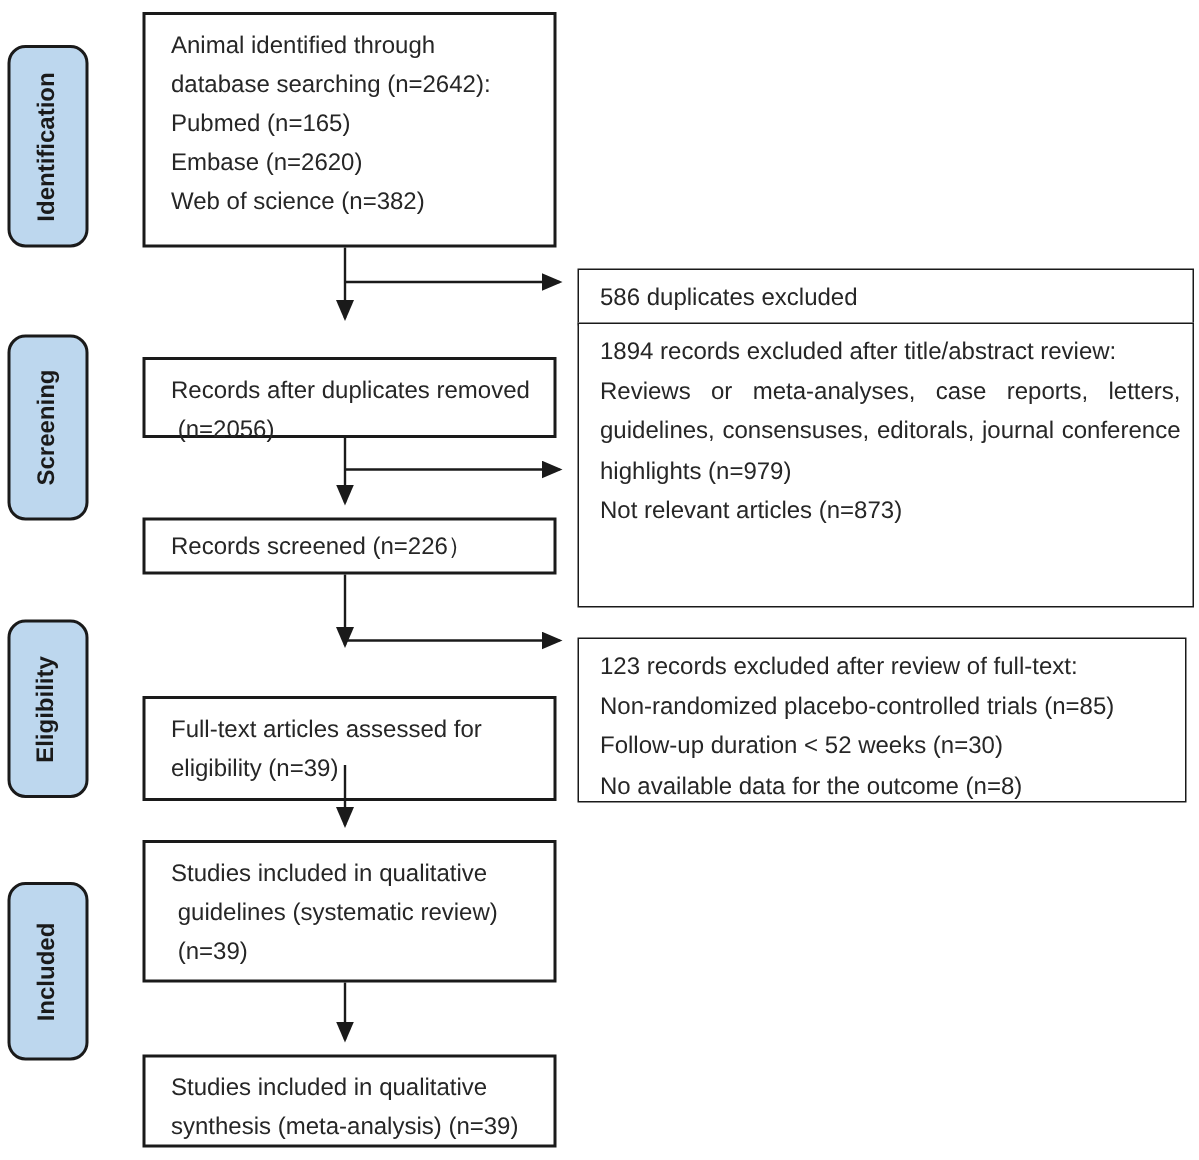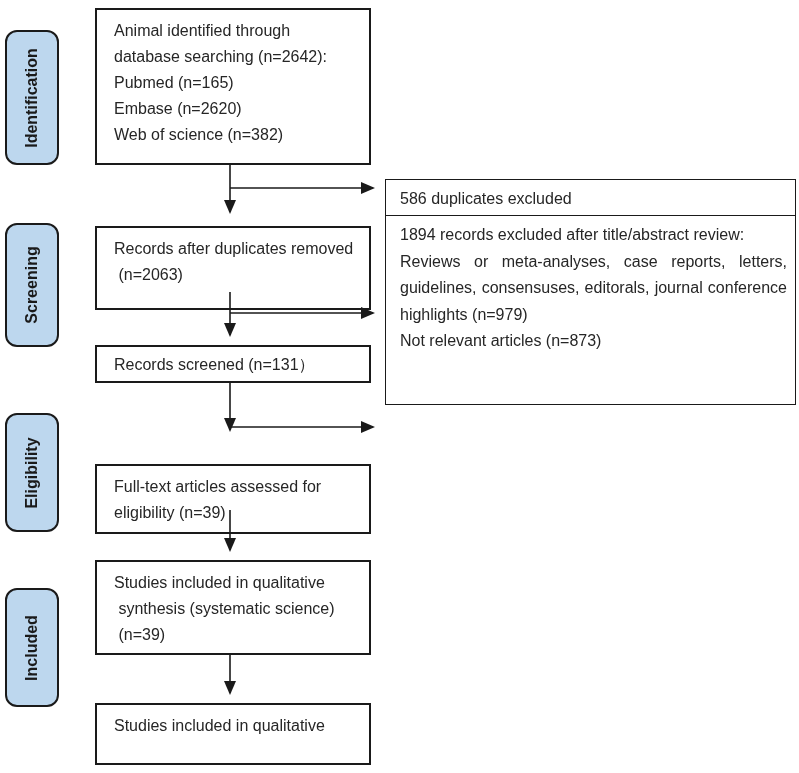--- a/index.html
+++ b/index.html
@@ -80,54 +80,61 @@
   </div>
 
   <div class="fbox" style="top:8px;height:157px;">
     <div class="line">Animal identified through</div>
     <div class="line">database searching (n=2642):</div>
     <div class="line">Pubmed (n=165)</div>
     <div class="line">Embase (n=2620)</div>
     <div class="line">Web of science (n=382)</div>
   </div>
 
-  <div class="fbox" style="top:226px;height:84px;">
+  <div class="fbox" style="top:238px;height:54px;">
     <div class="line">Records after duplicates removed</div>
-    <div class="line"> (n=2063)</div>
+    <div class="line"> (n=2056)</div>
   </div>
 
   <div class="fbox" style="top:345px;height:38px;padding-top:5px;">
-    <div class="line">Records screened (n=131）</div>
+    <div class="line">Records screened (n=226）</div>
   </div>
 
   <div class="fbox" style="top:464px;height:70px;">
     <div class="line">Full-text articles assessed for</div>
     <div class="line">eligibility (n=39)</div>
   </div>
 
   <div class="fbox" style="top:560px;height:95px;">
     <div class="line">Studies included in qualitative</div>
-    <div class="line"> synthesis (systematic science)</div>
+    <div class="line"> guidelines (systematic review)</div>
     <div class="line"> (n=39)</div>
   </div>
 
   <div class="fbox" style="top:703px;height:62px;">
     <div class="line">Studies included in qualitative</div>
+    <div class="line">synthesis (meta-analysis) (n=39)</div>
   </div>
 
   <div class="ebox" style="top:167px;height:38px;width:411px;margin-top:12px;">
     <div class="line">586 duplicates excluded</div>
   </div>
 
   <div class="ebox" style="top:215px;height:190px;width:411px;">
     <div class="line">1894 records excluded after title/abstract review:</div>
     <div class="line justify">Reviews or meta-analyses, case reports, letters, guidelines, consensuses, editorals, journal conference highlights (n=979)</div>
     <div class="line">Not relevant articles (n=873)</div>
   </div>
 
+  <div class="ebox" style="top:425px;height:110px;width:406px;">
+    <div class="line">123 records excluded after review of full-text:</div>
+    <div class="line">Non-randomized placebo-controlled trials (n=85)</div>
+    <div class="line">Follow-up duration &lt; 52 weeks (n=30)</div>
+    <div class="line">No available data for the outcome (n=8)</div>
+  </div>
 
   <svg id="arrows" width="799" height="773" viewBox="0 0 799 773">
     <defs>
       <marker id="ah" viewBox="0 0 14 12" refX="12" refY="6" markerWidth="14" markerHeight="12" markerUnits="userSpaceOnUse" orient="auto">
         <path d="M0,0 L14,6 L0,12 Z" fill="#1a1a1a"></path>
       </marker>
     </defs>
     <line x1="230" y1="165" x2="230" y2="212" stroke="#1a1a1a" stroke-width="1.6" marker-end="url(#ah)"></line>
     <line x1="230" y1="188" x2="373" y2="188" stroke="#1a1a1a" stroke-width="1.6" marker-end="url(#ah)"></line>
     <line x1="230" y1="292" x2="230" y2="335" stroke="#1a1a1a" stroke-width="1.6" marker-end="url(#ah)"></line>

